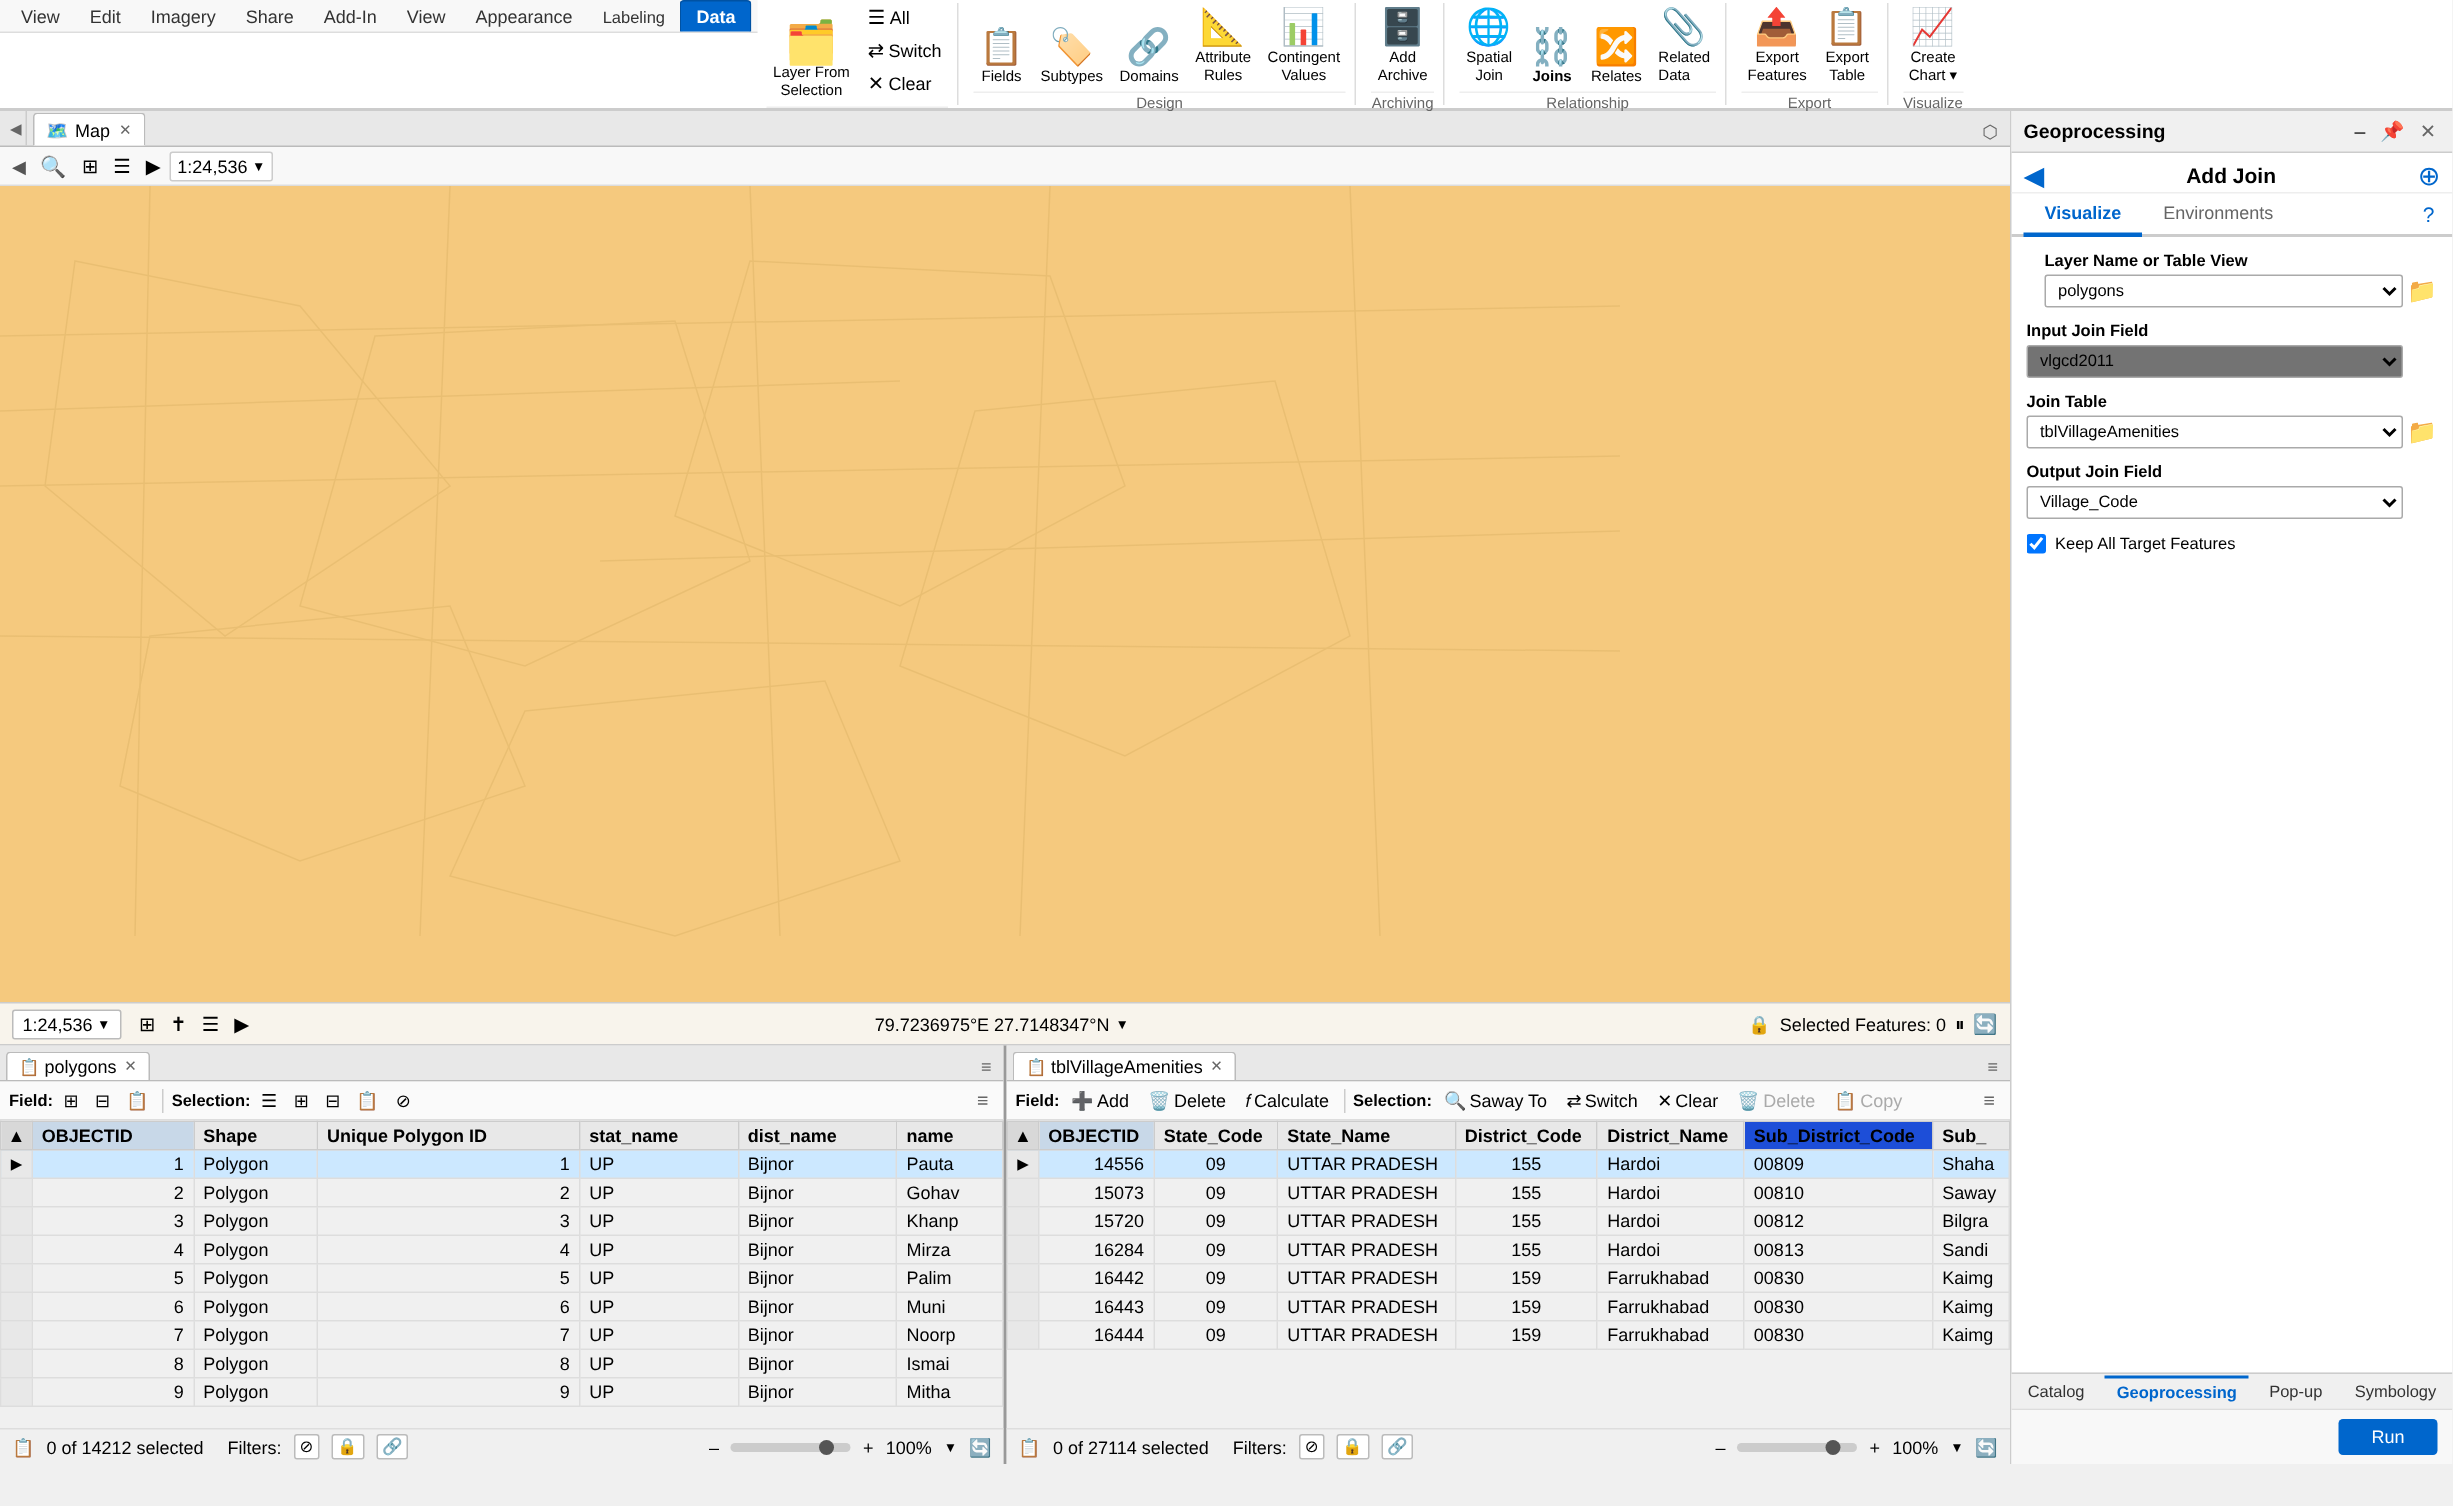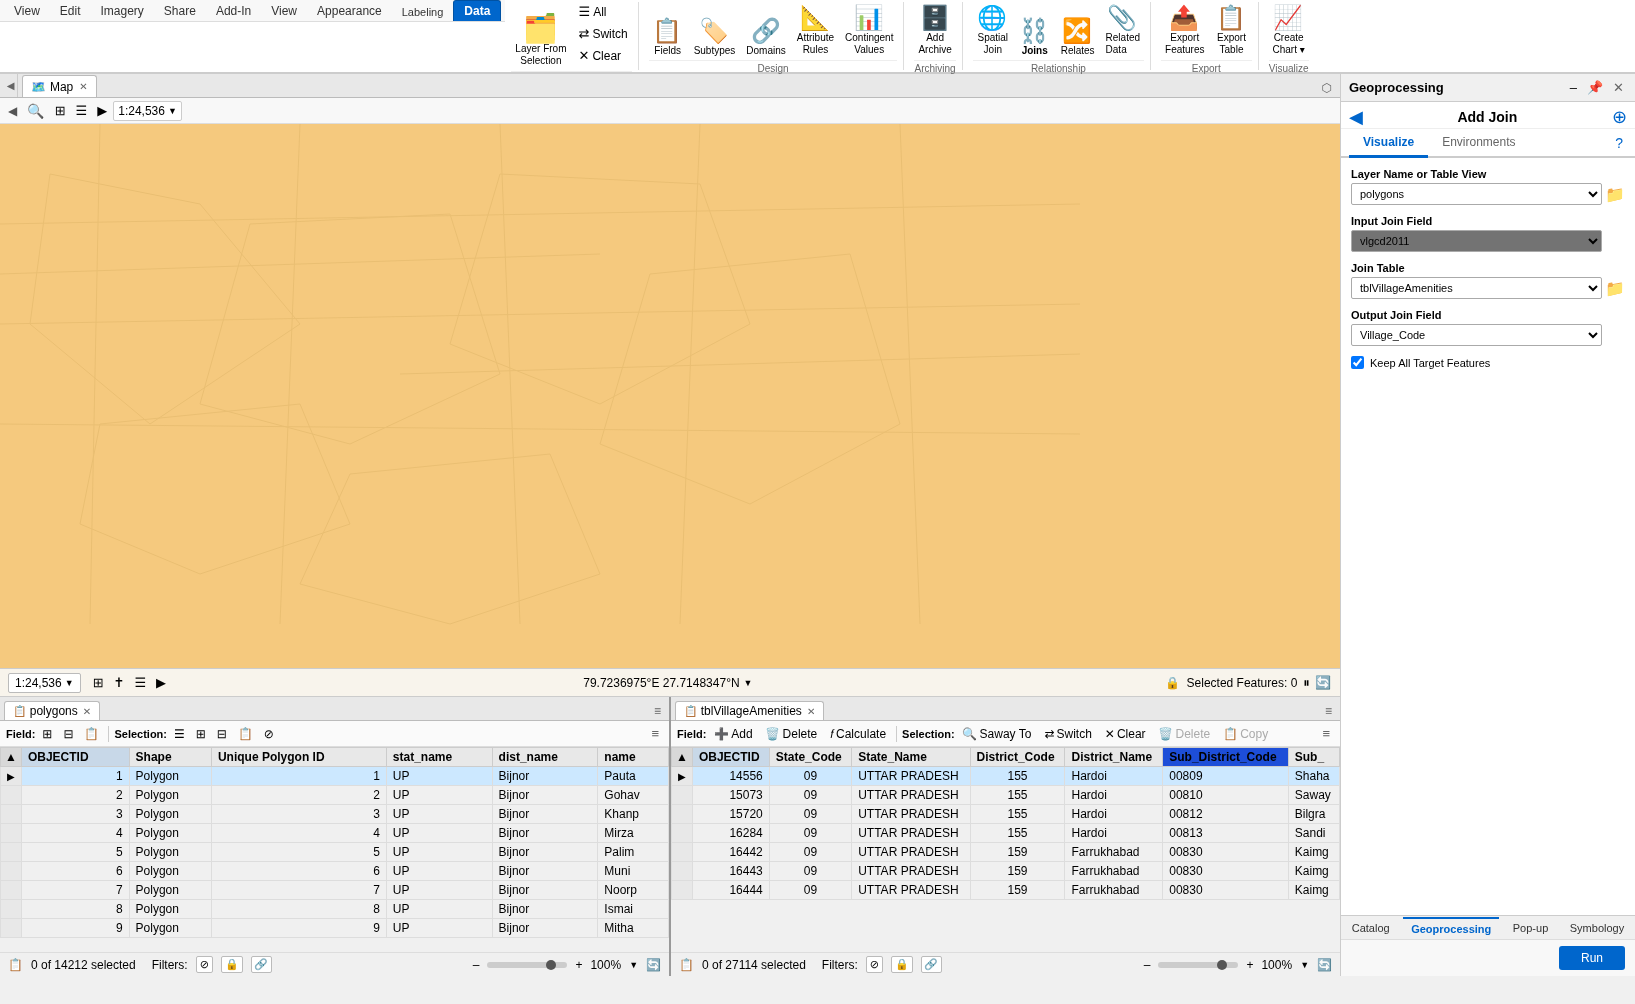--- a/index.html
+++ b/index.html
@@ -531,21 +531,21 @@
     </div>
 
     <div style="display:flex; border-bottom:2px solid #ccc; padding:0 8px;">
       <div style="padding:6px 14px; cursor:pointer; font-size:12px; color:#0066cc; font-weight:bold; border-bottom:3px solid #0066cc; margin-bottom:-2px;">Visualize</div>
       <div style="padding:6px 14px; cursor:pointer; font-size:12px; color:#666;">Environments</div>
       <div style="margin-left:auto; font-size:14px; color:#0066cc; cursor:pointer; padding:4px 4px; align-self:center;">?</div>
     </div>
 
     <div style="flex:1; padding:10px; display:flex; flex-direction:column; gap:10px; overflow-y:auto;">
 
-      <div style="display:flex; flex-direction:column; gap:3px;">
+      <div style="display:flex; flex-direction:column; gap:3px;margin-left:12px;">
         <label style="font-size:11px; font-weight:600;">Layer Name or Table View</label>
         <div style="display:flex; align-items:center; gap:3px;">
           <select style="flex:1; height:22px; border:1px solid #aaa; border-radius:2px; font-size:11px; padding:1px 4px; background:#fff;">
             <option>polygons</option>
           </select>
           <span style="font-size:16px; cursor:pointer; color:#c87820;">📁</span>
         </div>
       </div>
 
       <div style="display:flex; flex-direction:column; gap:3px;">

